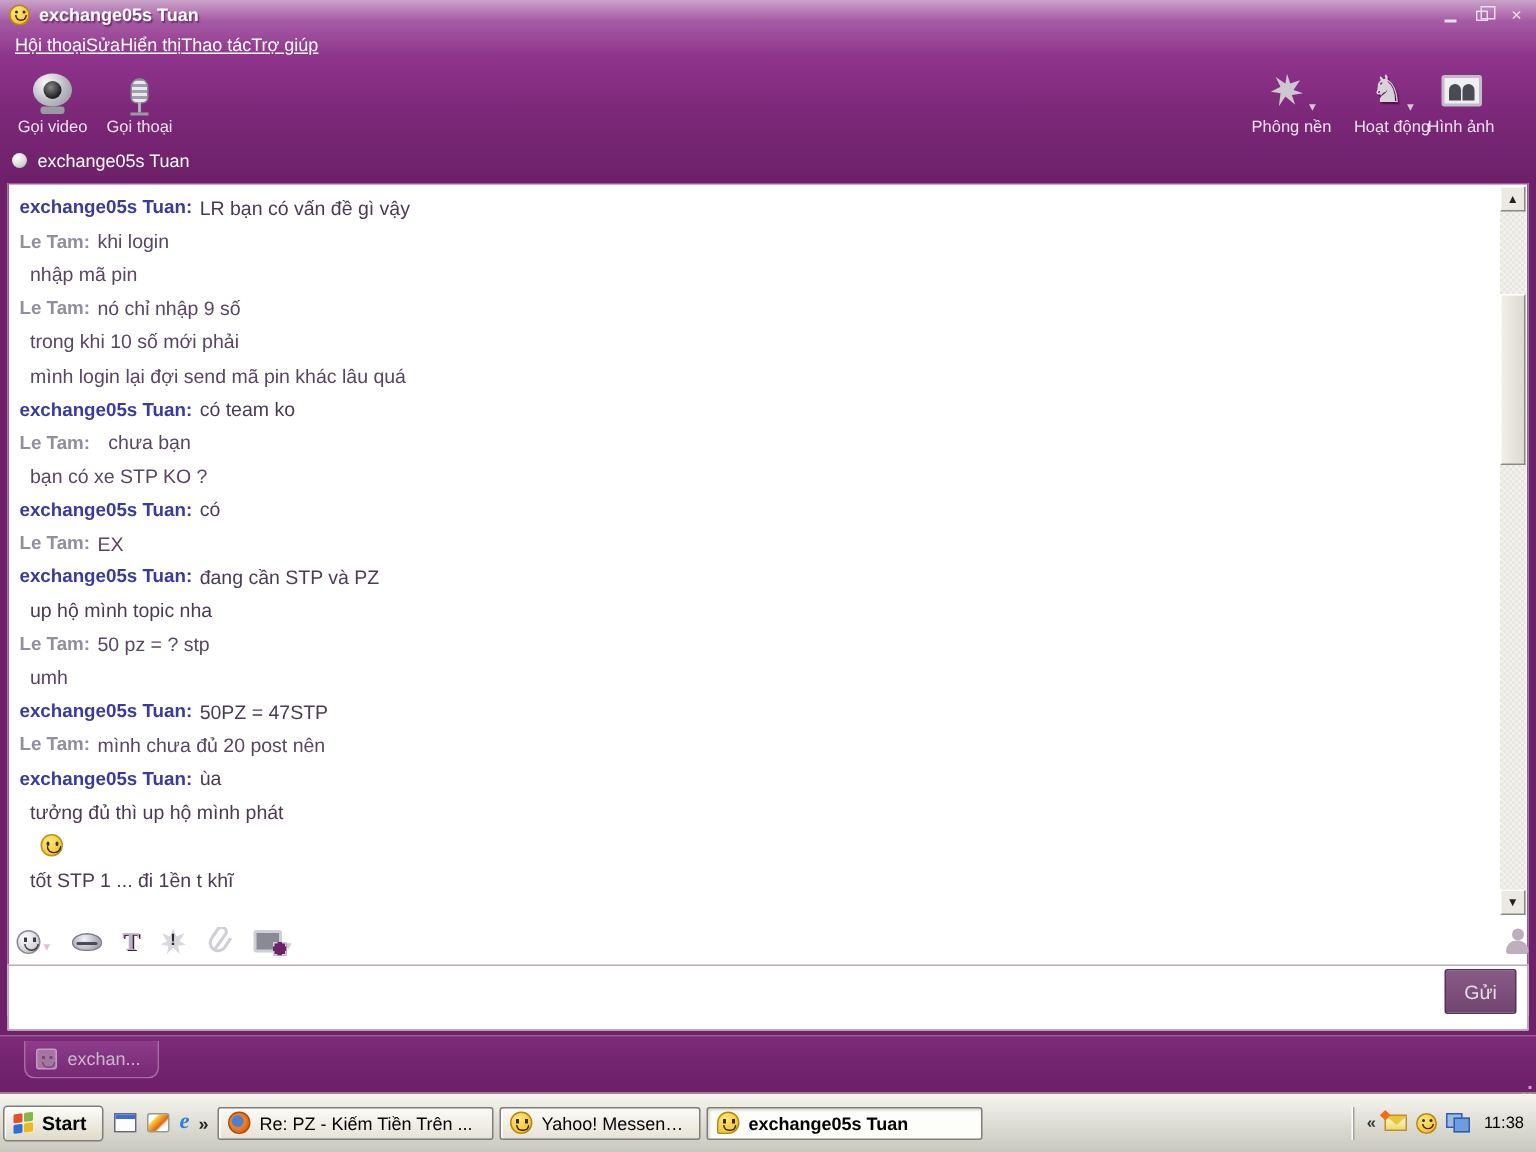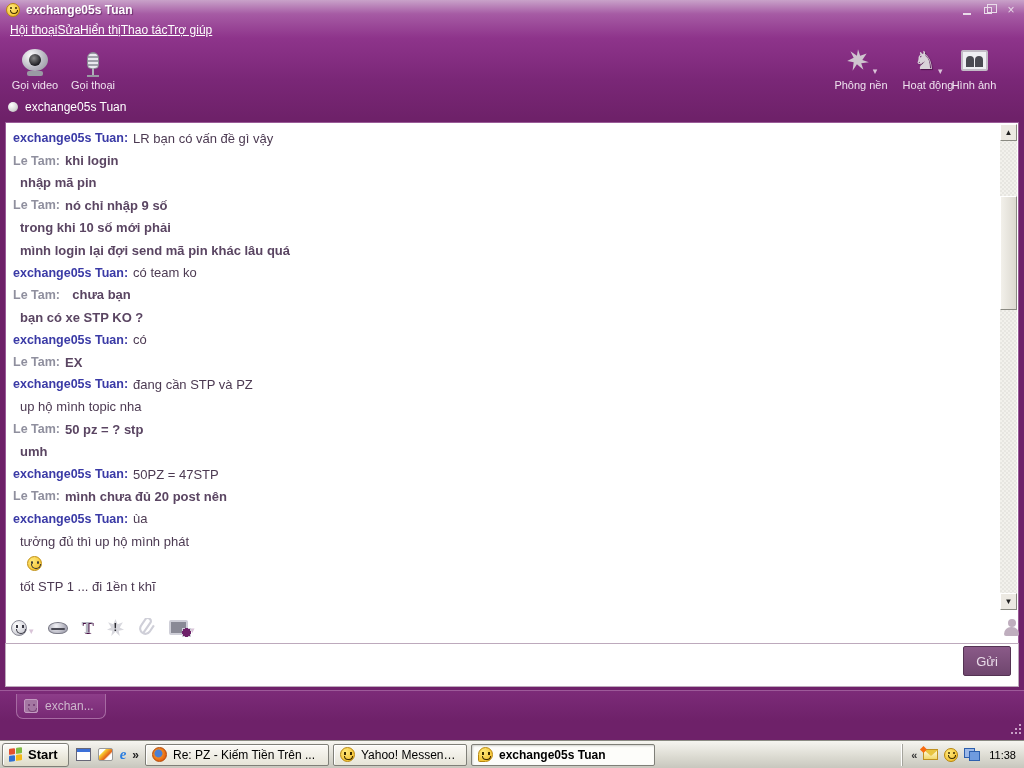--- a/index.html
+++ b/index.html
@@ -64,21 +64,21 @@
 
   
   .chat { position:absolute; left:5px; right:5px; top:122px; height:555px; background:#fff; border:1px solid #9a5c98; overflow:hidden; }
   .msgs { position:absolute; left:0; top:4px; right:19px; bottom:0; font-size:13px; overflow:hidden; }
   .msg-row { height:22.4px; display:flex; align-items:center; padding-left:7px; white-space:pre; }
   .msg-row.ind-on { padding-left:14px; }
   .sender { font-weight:bold; margin-right:5px; font-size:12.5px; }
   .who-a .sender { color:#3a3aa6; }
   .who-b .sender { color:#8f8f9e; }
   .who-a .msg-text { color:#4c3a52; }
-  .who-b .msg-text { color:#5a4562;font-weight:bold; }
+  .who-b .msg-text { color:#5a4562; }
   .emote { width:15px; height:15px; border-radius:50%; position:relative; margin-left:7px; flex:none;
     background:radial-gradient(circle at 35% 30%,#ffe97a,#f5c63a 70%,#d9a520); border:1px solid #c08f10; }
   .emote::before { content:""; position:absolute; top:4px; left:3px; width:2px; height:3px; border-radius:50%; background:#333; box-shadow:6px 0 #333; }
   .emote::after { content:""; position:absolute; left:3px; top:7px; width:8px; height:4px; border:1px solid #333; border-top:none; border-radius:0 0 8px 8px; }
 
   
   .vscroll { position:absolute; top:1px; right:1px; width:17px; height:486px; background:#f2f1ec;
     background-image:linear-gradient(45deg,#e7e6e1 25%,transparent 25%,transparent 75%,#e7e6e1 75%),linear-gradient(45deg,#e7e6e1 25%,transparent 25%,transparent 75%,#e7e6e1 75%);
     background-size:4px 4px; background-position:0 0,2px 2px; }
   .sb-btn { position:absolute; left:0; width:17px; height:17px; background:#ece9e2; border:1px solid #fff;
@@ -118,21 +118,21 @@
     background:linear-gradient(180deg,#8d3d89,#772974); border:1px solid #a76ba3; border-top:none; border-radius:0 0 7px 7px;
     color:#cdb6cc; font-size:12px; cursor:default; }
   .tabicon { width:14px; height:14px; border-radius:2px; background:#a477a2; border:1px solid #c39ac1; position:relative; flex:none; }
   .tabicon::before { content:""; position:absolute; top:4px; left:3px; width:2px; height:2px; background:#7b4579; box-shadow:5px 0 #7b4579; }
   .tabicon::after { content:""; position:absolute; left:3px; top:8px; width:7px; height:3px; border:1px solid #7b4579; border-top:none; border-radius:0 0 5px 5px; }
   .grip { position:absolute; right:3px; bottom:3px; width:13px; height:13px; }
   .grip::before { content:""; position:absolute; right:0; bottom:0; width:2px; height:2px; background:#c9a0c7;
     box-shadow:-4px 0 #c9a0c7,-8px 0 #c9a0c7,0 -4px #c9a0c7,-4px -4px #c9a0c7,0 -8px #c9a0c7; }
 
   
-  .taskbar { position:absolute; left:0; bottom:0; width:1024px; height:28px; display:flex; align-items:center;
+  .taskbar { position:absolute; left:0; bottom:0; width:1024px; height:40px; display:flex; align-items:center;
     background:linear-gradient(180deg,#f6f5f0,#dddcd3 55%,#c8c7be); border-top:1px solid #8a8a82; }
   .startbtn { height:24px; margin:0 3px 0 2px; padding:0 10px 0 6px; display:flex; align-items:center; gap:5px;
     background:linear-gradient(180deg,#fdfdf9,#dedbc9); border:1px solid #7f7f78; border-radius:3px;
     box-shadow:inset 1px 1px 0 #fff; font-weight:bold; font-size:13px; color:#000; cursor:default; }
   .flag { width:14px; height:14px; display:grid; grid-template-columns:6px 6px; grid-template-rows:6px 6px; gap:1px; transform:skewY(-8deg); }
   .flag i { border-radius:1px; }
   .flag i:nth-child(1){ background:#e2502f; } .flag i:nth-child(2){ background:#7fbb42; }
   .flag i:nth-child(3){ background:#2f6fd2; } .flag i:nth-child(4){ background:#f2b816; }
   .quicklaunch { display:flex; align-items:center; gap:7px; margin:0 6px 0 4px; }
   .qd { width:15px; height:13px; background:#fdfdfd; border:1px solid #667; position:relative; }

